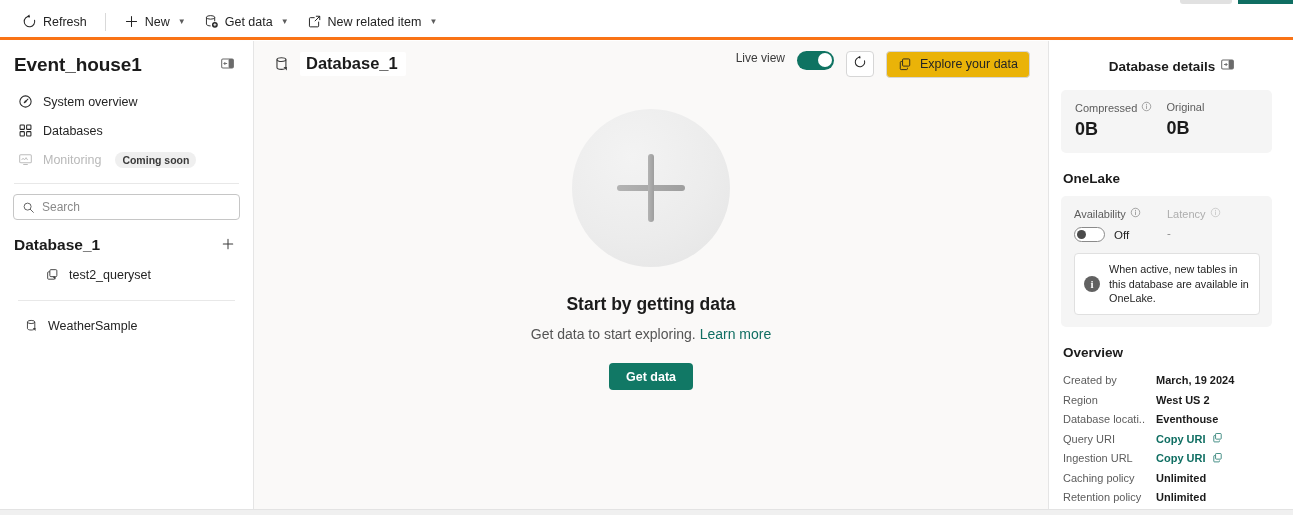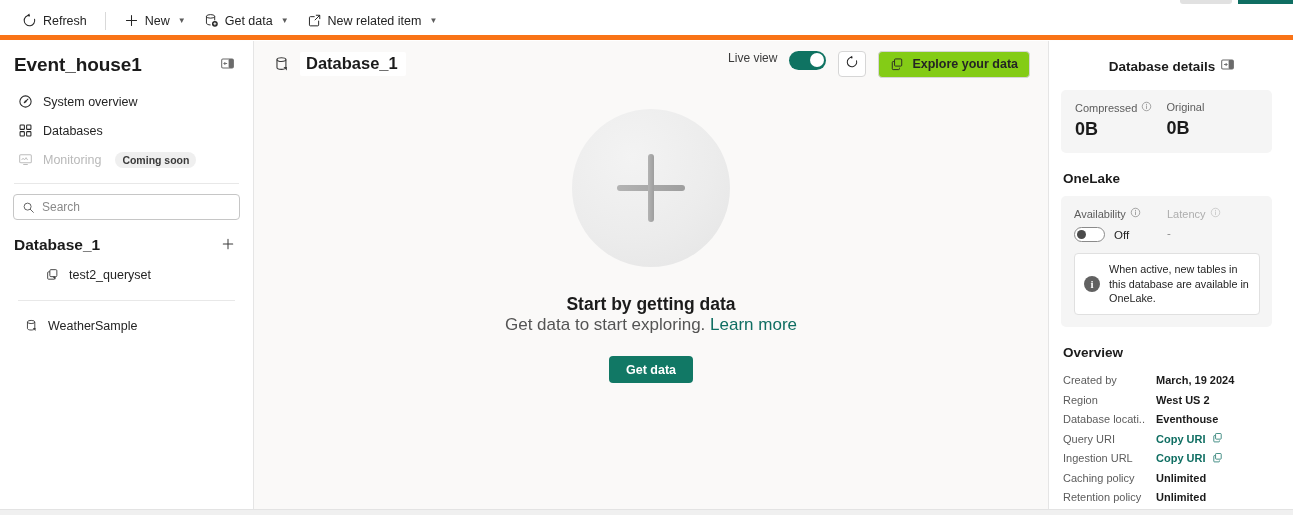--- a/index.html
+++ b/index.html
@@ -22,21 +22,21 @@
   }
   .top-strip .ghost-tab {
     position: absolute; left: 1238px; top: 0px; width: 55px; height: 4px;
     background: #0f6e62;
   }
 
   
   .commandbar {
     position: absolute; left: 0; top: 6px; width: 1293px; height: 34px;
     background: #ffffff;
-    border-bottom: 5px solid #f97316;
+    border-bottom: 3px solid #f97316;
     display: flex; align-items: center; padding-left: 14px; gap: 2px;
   }
   .cmd-btn {
     display: flex; align-items: center; gap: 6px;
     height: 28px; padding: 0 8px; border-radius: 4px;
     font-size: 12.5px; color: #242424; cursor: pointer; white-space: nowrap;
   }
   .cmd-sep { width: 1px; height: 18px; background: #d9d9d9; margin: 0 8px; }
   .chev { font-size: 8px; color: #5c5c5c; margin-left: 2px; }
   .ico { display: inline-flex; align-items: center; justify-content: center; }
@@ -129,40 +129,40 @@
     border-radius: 50%; background: #ffffff;
   }
   .icon-btn {
     width: 28px; height: 26px; border: 1px solid #d6d6d6; border-radius: 4px;
     background: #ffffff; display: flex; align-items: center; justify-content: center;
     cursor: pointer;
   }
   .outline-btn {
     display: flex; align-items: center; gap: 8px;
     height: 27px; padding: 0 11px; border: 1px solid #d6d6d6; border-radius: 4px;
-    background: #84cc16; font-size: 12.5px; color: #242424; cursor: pointer; white-space: nowrap; font-weight: bold;
+    background: #eab308; font-size: 12.5px; color: #242424; cursor: pointer; white-space: nowrap;
   }
 
   .empty-state {
     display: flex; flex-direction: column; align-items: center;
     padding-top: 22px;
   }
   .big-circle {
     width: 158px; height: 158px; border-radius: 50%;
     background: radial-gradient(circle at 38% 30%, #f3f3f3 0%, #ececec 55%, #e4e4e4 100%);
     display: flex; align-items: center; justify-content: center;
   }
   .big-plus { position: relative; width: 68px; height: 68px; }
   .big-plus i {
     position: absolute; background: linear-gradient(90deg,#b3b3b3,#9e9e9e); border-radius: 3px; display: block;
   }
   .big-plus i.h { left: 0; top: 31px; width: 68px; height: 6px; }
   .big-plus i.v { top: 0; left: 31px; height: 68px; width: 6px; }
   .empty-title { font-size: 17.5px; font-weight: 700; color: #1b1b1b; margin-top: 27px; }
-  .empty-sub { font-size: 17px; color: #545454; }
+  .empty-sub { font-size: 14px; color: #545454; margin-top: 11px; }
   .empty-sub a { color: #0f6e62; text-decoration: none; }
   .primary-btn {
     margin-top: 21px; height: 27px; padding: 0 17px;
     background: #117865; color: #ffffff; border: none; border-radius: 4px;
     font-size: 12.5px; font-weight: 600; cursor: pointer;
     font-family: "Liberation Sans", sans-serif;
   }
 
   
   .rightpanel {

